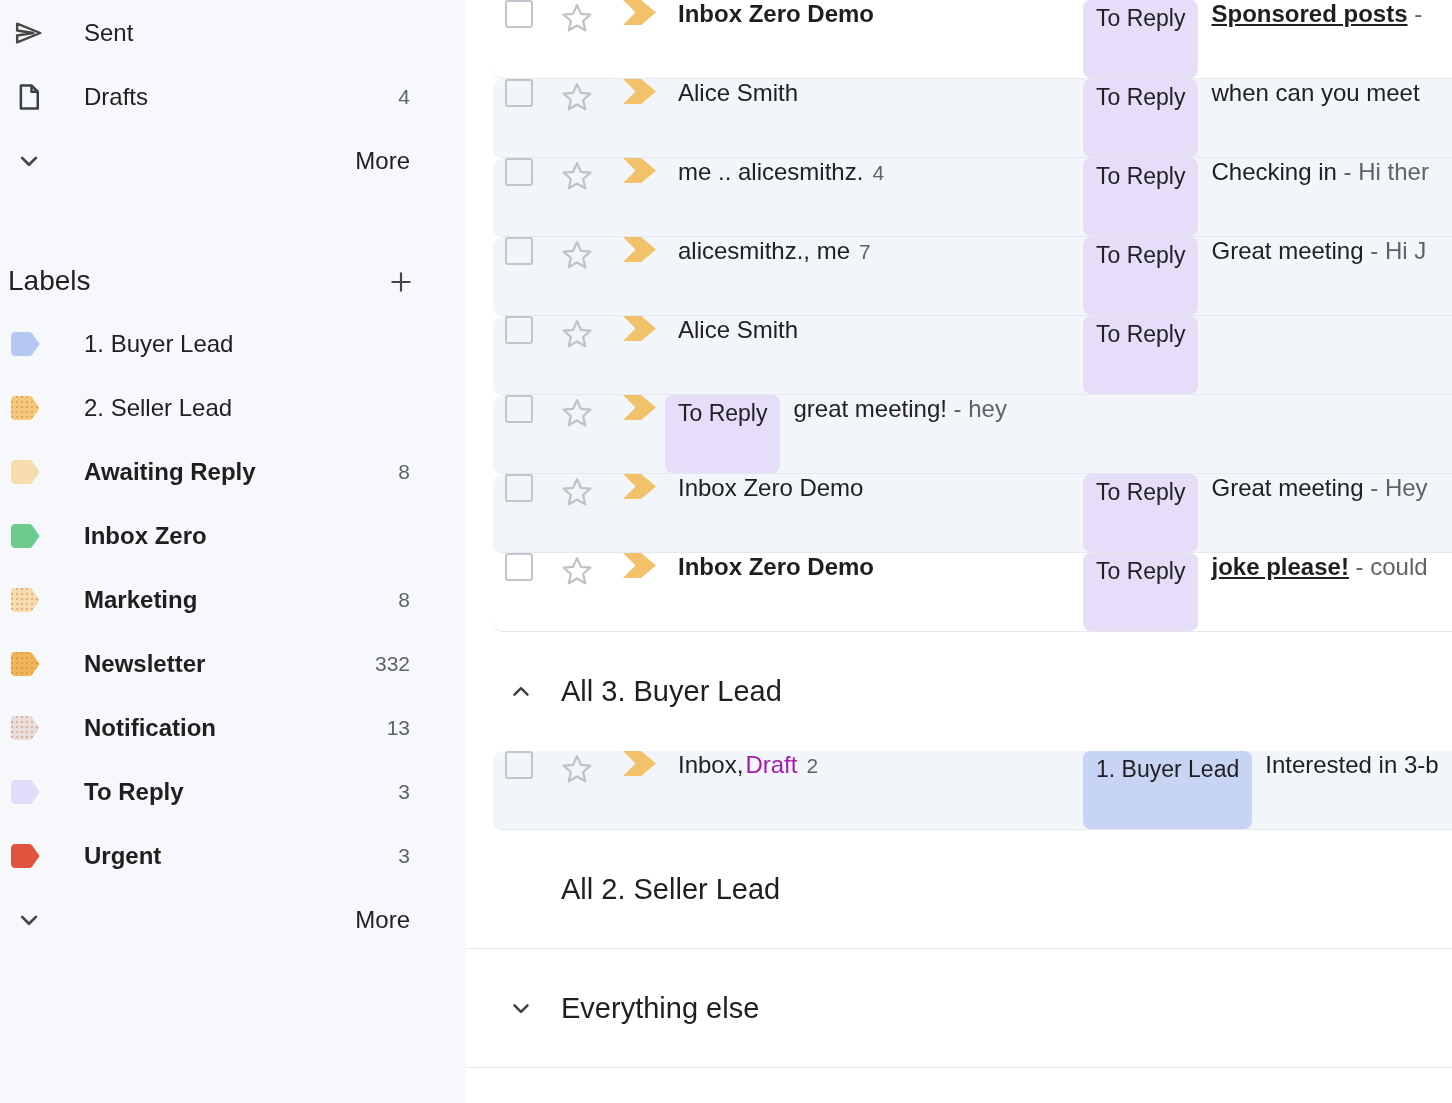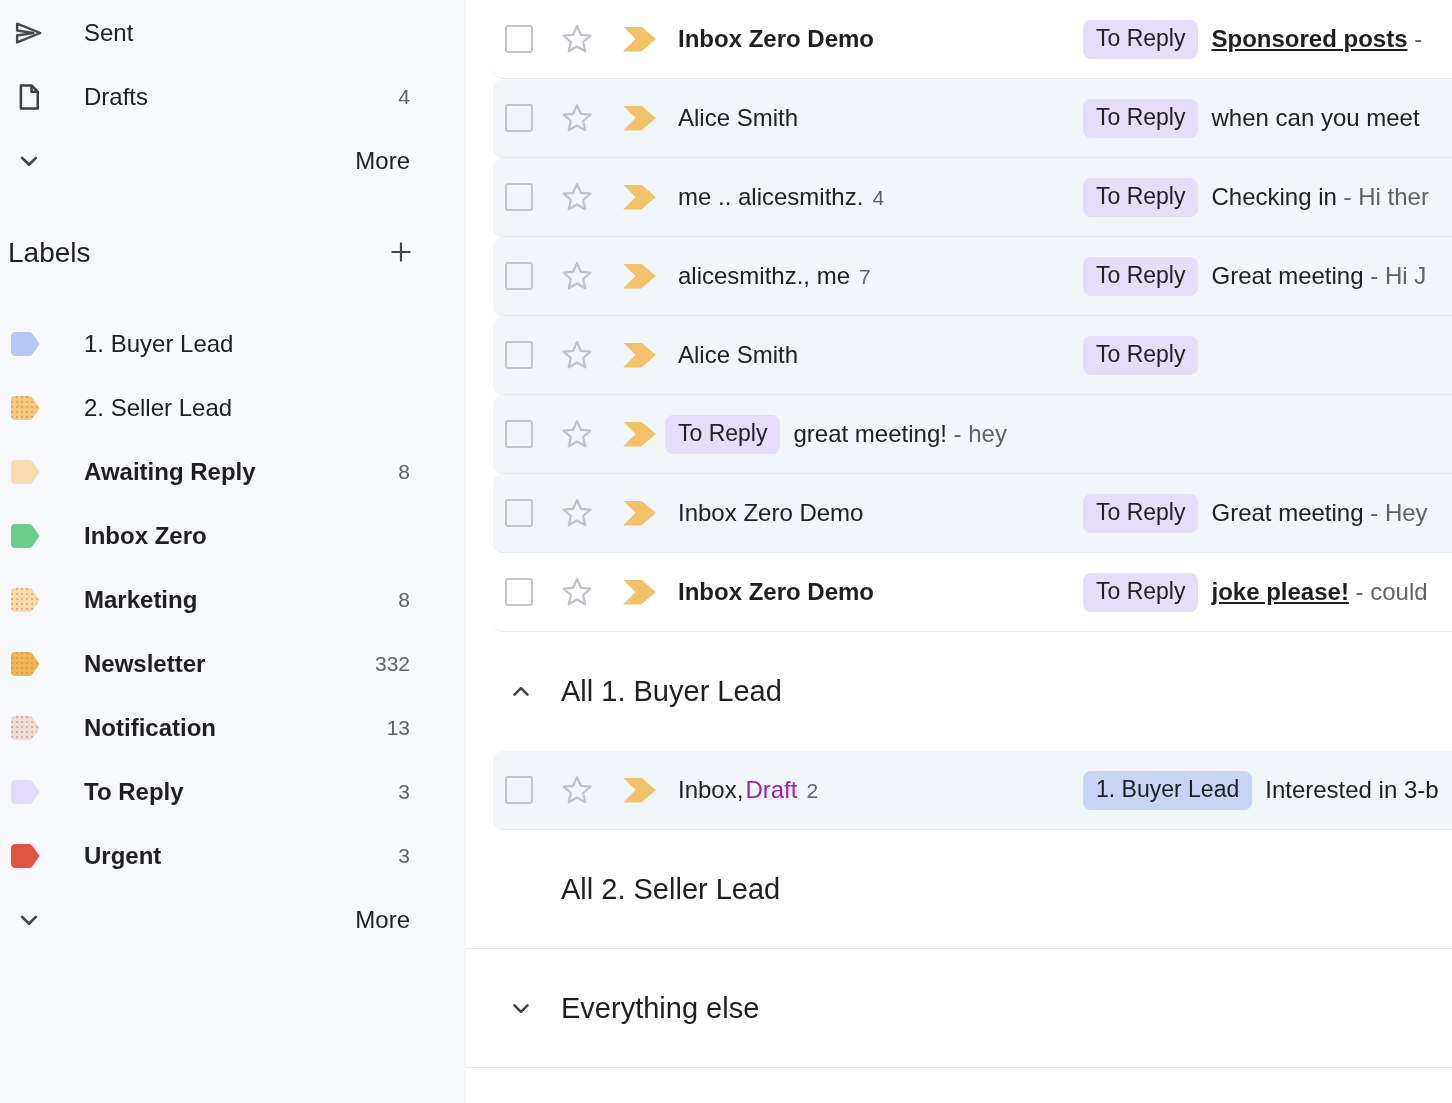--- a/index.html
+++ b/index.html
@@ -12,34 +12,34 @@
   .sidebar {
     position:absolute; left:0; top:0; width:466px; height:100%;
     background:#f6f8fc; padding-top:1px;
   }
   .nav-item { height:64px; display:flex; align-items:center; padding:0 56px 0 14px; cursor:pointer;justify-content:space-between; }
   .nav-icon { width:30px; height:30px; flex:none; display:flex; align-items:center; justify-content:center; }
   .nav-icon svg { width:30px; height:30px; }
   .nav-label { margin-left:40px; font-size:24px; color:#202124; white-space:nowrap; }
   .nav-item.bold .nav-label { font-weight:400; color:#1f1f1f; }
   .nav-count { margin-left:auto; font-size:21px; color:#5f6368; }
-  .labels-header { height:60px; margin-top:44px; display:flex; align-items:flex-start; padding:0 50px 0 8px; }
+  .labels-header { height:60px; margin-top:44px; display:flex; align-items:flex-end; padding:0 50px 0 8px; }
   .labels-title { font-size:28px; font-weight:500; color:#1f1f1f; }
   .add-btn { margin-left:auto; width:30px; height:30px; background:none; border:none; cursor:pointer; display:flex; align-items:center; justify-content:center; }
   .add-btn svg { width:26px; height:26px; }
   .label-list { margin-top:15px; }
   .label-item { height:64px; display:flex; align-items:center; padding:0 56px 0 10px; cursor:pointer; }
   .tag-icon { width:32px; height:26px; flex:none; }
   .label-name { margin-left:42px; font-size:24px; color:#202124; white-space:nowrap; }
   .label-item.bold .label-name { font-weight:700; color:#1f1f1f; }
   .label-count { margin-left:auto; font-size:21px; color:#5f6368; }
   
   .list { position:absolute; left:466px; top:0; right:0; height:100%; background:#fff; }
   .mail-row {
-    margin-left:27px; height:79px; display:flex; align-items:center;
+    margin-left:27px; height:79px; display:flex; 
     background:#f2f5fa; border-bottom:1px solid #e5e8ec;
     border-radius:10px 0 0 10px; overflow:hidden; cursor:pointer;
   }
   .mail-row.unread { background:#fff; }
   .cb { width:28px; height:28px; flex:none; margin-left:12px; border:2px solid #c2c6cc; border-radius:3px; cursor:pointer; }
   .star { width:36px; height:36px; flex:none; margin-left:26px; cursor:pointer; }
   .star svg { width:36px; height:36px; }
   .imp { width:33px; height:25px; flex:none; margin-left:28px; background:#f2c26b;
     -webkit-clip-path:polygon(0 0,55% 0,100% 50%,55% 100%,0 100%,38% 50%);
     clip-path:polygon(0 0,55% 0,100% 50%,55% 100%,0 100%,38% 50%); }
@@ -314,21 +314,21 @@
       <span class="chip" style="background-color: rgb(230, 221, 248);"><span>To Reply</span></span>
       <span class="subj"><span class="subject-text">joke please!</span><span class="snip"><span> - </span><span>could</span></span></span>
     </div>
 
     <div class="section">
       <span class="chev">
         <svg viewBox="0 0 24 24">
             <path d="M6 14.5 L12 8.5 L18 14.5" fill="none" stroke="#3c4043" stroke-width="2.3" stroke-linecap="round" stroke-linejoin="round"></path>
           </svg>
       </span>
-      <span class="section-title">All 1. Buyer Lead</span>
+      <span class="section-title">All 3. Buyer Lead</span>
     </div>
 
     <div class="mail-row">
       <span class="cb"></span>
       <span class="star"><svg viewBox="0 0 24 24">
             <path d="M12 3.4 L14.6 9.2 L20.9 9.8 L16.1 14 L17.5 20.2 L12 17 L6.5 20.2 L7.9 14 L3.1 9.8 L9.4 9.2 Z" fill="none" stroke="#bfc3c9" stroke-width="1.5" stroke-linejoin="round"></path>
           </svg></span>
       <span class="imp"></span>
       <span class="sender">
           <span>Inbox,</span>

